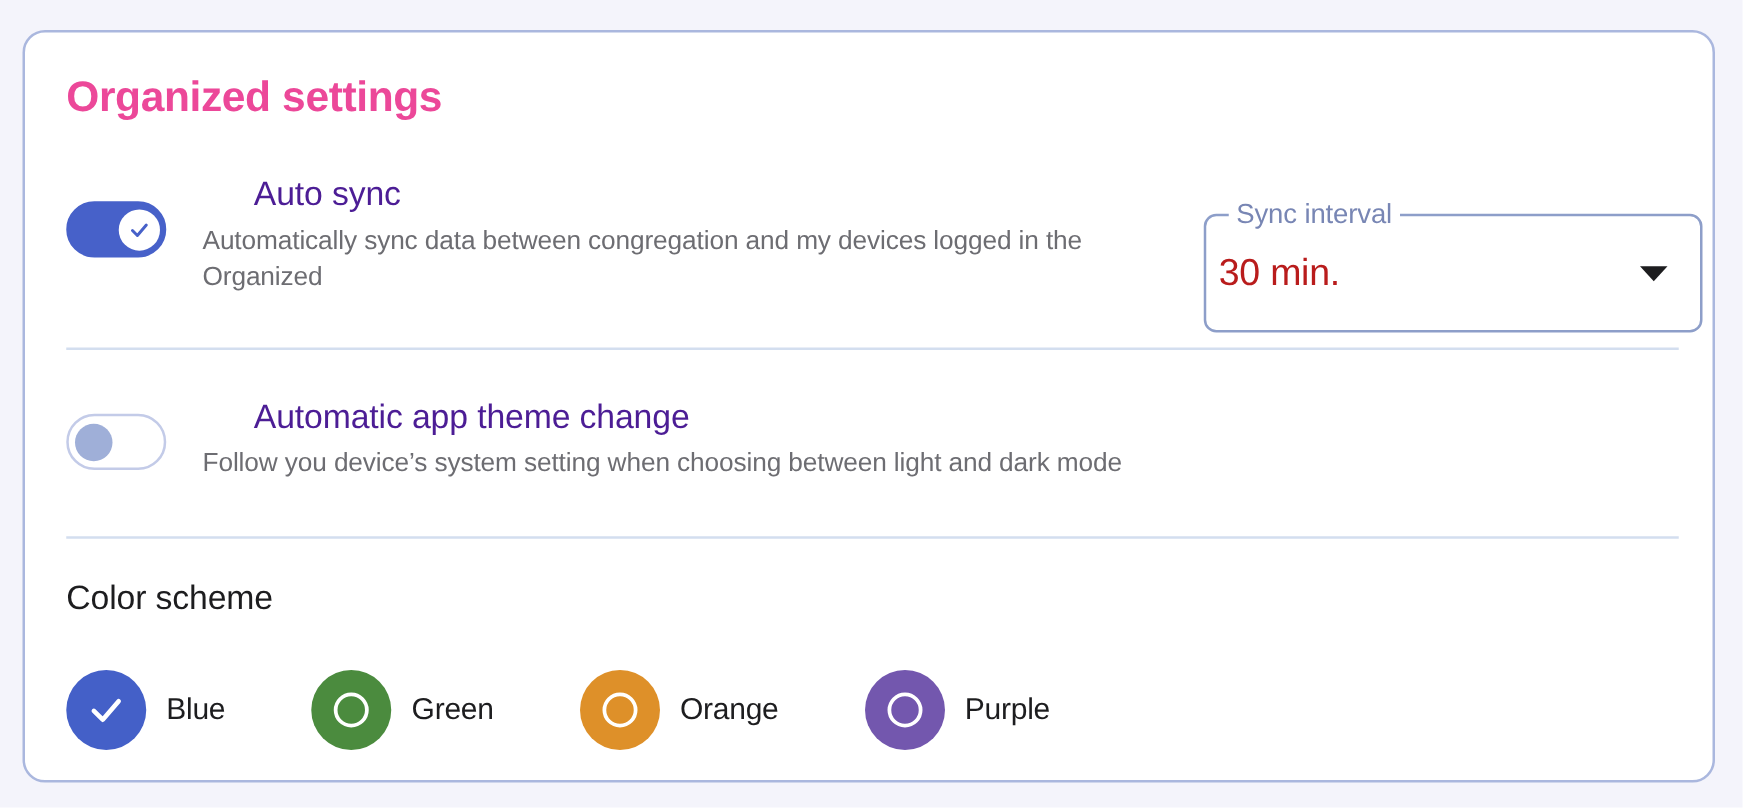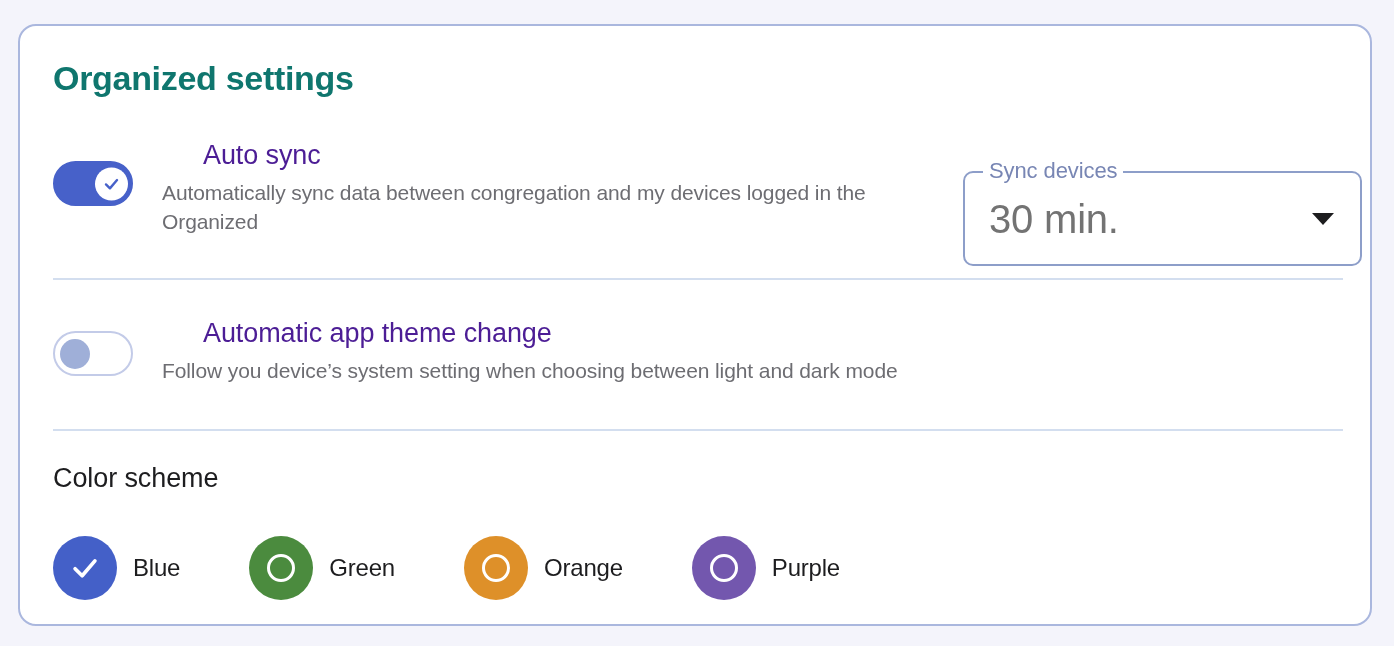--- a/index.html
+++ b/index.html
@@ -27,21 +27,21 @@
     border: 2px solid #aab7de;
     border-radius: 18px;
   }
 
   .card-title {
     position: absolute;
     left: 33px;
     top: 33px;
     font-size: 34px;
     font-weight: bold;
-    color: #0f766e;
+    color: #ec4899;
     letter-spacing: -0.3px;
   }
 
   
   .setting-row {
     position: absolute;
     left: 33px;
     width: 1290px;
     display: flex;
     align-items: flex-start;
@@ -155,25 +155,25 @@
 
   .select-label {
     font-size: 22px;
     color: #7886b4;
     line-height: 22px;
     letter-spacing: -0.1px;
   }
 
   .select-value {
     position: absolute;
-    left: 26px;
+    left: 12px;
     top: 50%;
     transform: translateY(-50%);
-    font-size: 40px;
-    color: #737373;
+    font-size: 30px;
+    color: #b91c1c;
     letter-spacing: -0.2px;
   }
 
   .select-arrow {
     position: absolute;
     right: 28px;
     top: 50%;
     transform: translateY(-50%);
     width: 0;
     height: 0;
@@ -266,21 +266,21 @@
     </div>
     <div class="row-text">
       <div class="row-title">Auto sync</div>
       <div class="row-desc">Automatically sync data between congregation and my devices logged in the Organized</div>
     </div>
   </div>
 
   <div class="select-field">
     <div class="select-box" style="border-color: rgb(141, 158, 201);"></div>
     <div class="select-notch">
-      <span class="select-label" style="color: rgb(120, 134, 180);">Sync devices</span>
+      <span class="select-label" style="color: rgb(120, 134, 180);">Sync interval</span>
     </div>
     <div class="select-value">30 min.</div>
     <div class="select-arrow"></div>
   </div>
 
   <div class="divider" id="divider-1" style="background: rgb(211, 222, 239);"></div>
 
   <div class="setting-row" id="row-theme">
     <div class="toggle off">
       <div class="knob" style="background: rgb(159, 175, 216);"></div>

